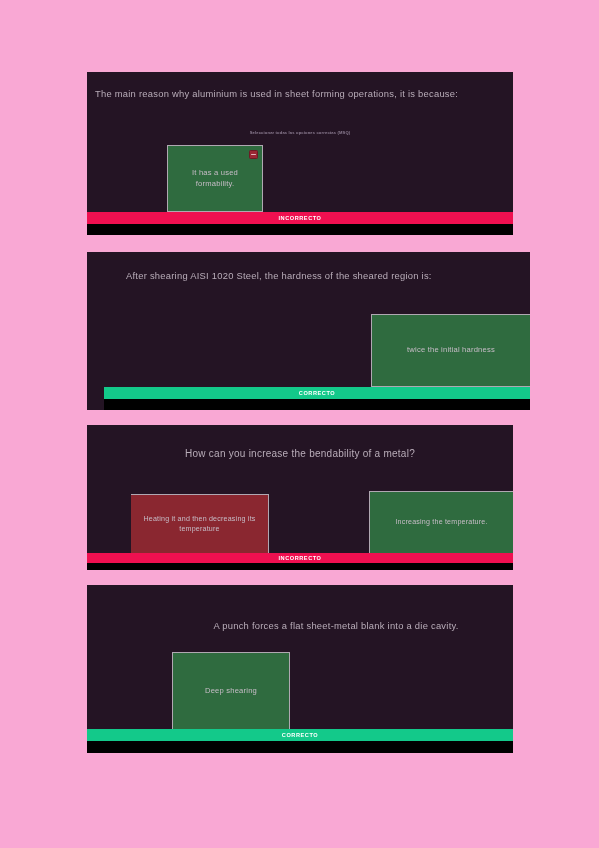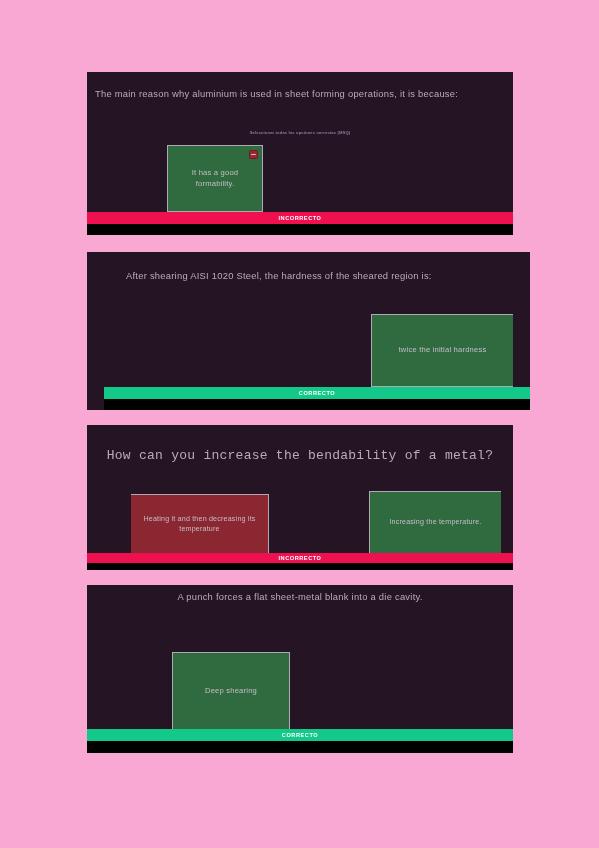--- a/index.html
+++ b/index.html
@@ -147,66 +147,66 @@
 <div class="page">
 
   <div class="card" style="top:72px; height:163px;">
     <div class="card-body">
 
       <div class="question q-left" style="top:16px;">The main reason why aluminium is used in sheet forming operations, it is because:</div>
 
       <div class="msq-hint" style="top:58px;">Seleccionar todas las opciones correctas (MSQ)</div>
 
       <div class="option correct" style="left:80px; top:73px; width:96px; height:67px;">
-        <span>It has a good formability.</span>
+        <span>It has a used formability.</span>
         <span class="badge minus"></span>
       </div>
 
 
       <div class="result-bar wrong" style="top:140px; height:12px;">INCORRECTO</div>
       <div class="black-strip" style="top:152px; height:11px;"></div>
     </div>
   </div>
 
   <div class="card" style="top:252px; height:158px;padding-left:17px;">
     <div class="card-body">
 
       <div class="question q-left" style="top:18px; padding-left:22px;">After shearing AISI 1020 Steel, the hardness of the sheared region is:</div>
 
-      <div class="option correct clip-right" style="left:267px; top:62px; width:142px; height:73px;">
+      <div class="option correct clip-right" style="left:267px; top:62px; width:159px; height:73px;">
         <span>twice the initial hardness</span>
       </div>
 
       <div class="result-bar right" style="top:135px; height:12px;">CORRECTO</div>
       <div class="black-strip" style="top:147px; height:11px;"></div>
     </div>
   </div>
 
   <div class="card" style="top:425px; height:145px;">
     <div class="card-body">
 
-      <div class="question q-center" style="top:23px; font-size:13px;font-family:Liberation Mono, monospace;">How can you increase the bendability of a metal?</div>
+      <div class="question q-center" style="top:23px; font-size:10px;">How can you increase the bendability of a metal?</div>
 
       <div class="option incorrect clip-left" style="left:0px; top:69px; width:138px; height:61px; font-size:7.1px;">
         <span>Heating it and then decreasing its temperature</span>
       </div>
 
-      <div class="option correct clip-right" style="left:282px; top:66px; width:132px; height:64px; font-size:7.1px;">
+      <div class="option correct clip-right" style="left:282px; top:66px; width:144px; height:64px; font-size:7.1px;">
         <span>Increasing the temperature.</span>
       </div>
 
       <div class="result-bar wrong" style="top:128px; height:10px;">INCORRECTO</div>
       <div class="black-strip" style="top:138px; height:7px;"></div>
     </div>
   </div>
 
   <div class="card" style="top:585px; height:168px;">
     <div class="card-body">
 
-      <div class="question q-center" style="top:6px;">A punch forces a flat sheet-metal blank into a die cavity.</div>
+      <div class="question q-center" style="top:35px;margin-left:36px;">A punch forces a flat sheet-metal blank into a die cavity.</div>
 
       <div class="option correct" style="left:85px; top:67px; width:118px; height:79px;">
         <span>Deep shearing</span>
       </div>
 
       <div class="result-bar right" style="top:144px; height:12px;">CORRECTO</div>
       <div class="black-strip" style="top:156px; height:12px;"></div>
     </div>
   </div>
 

